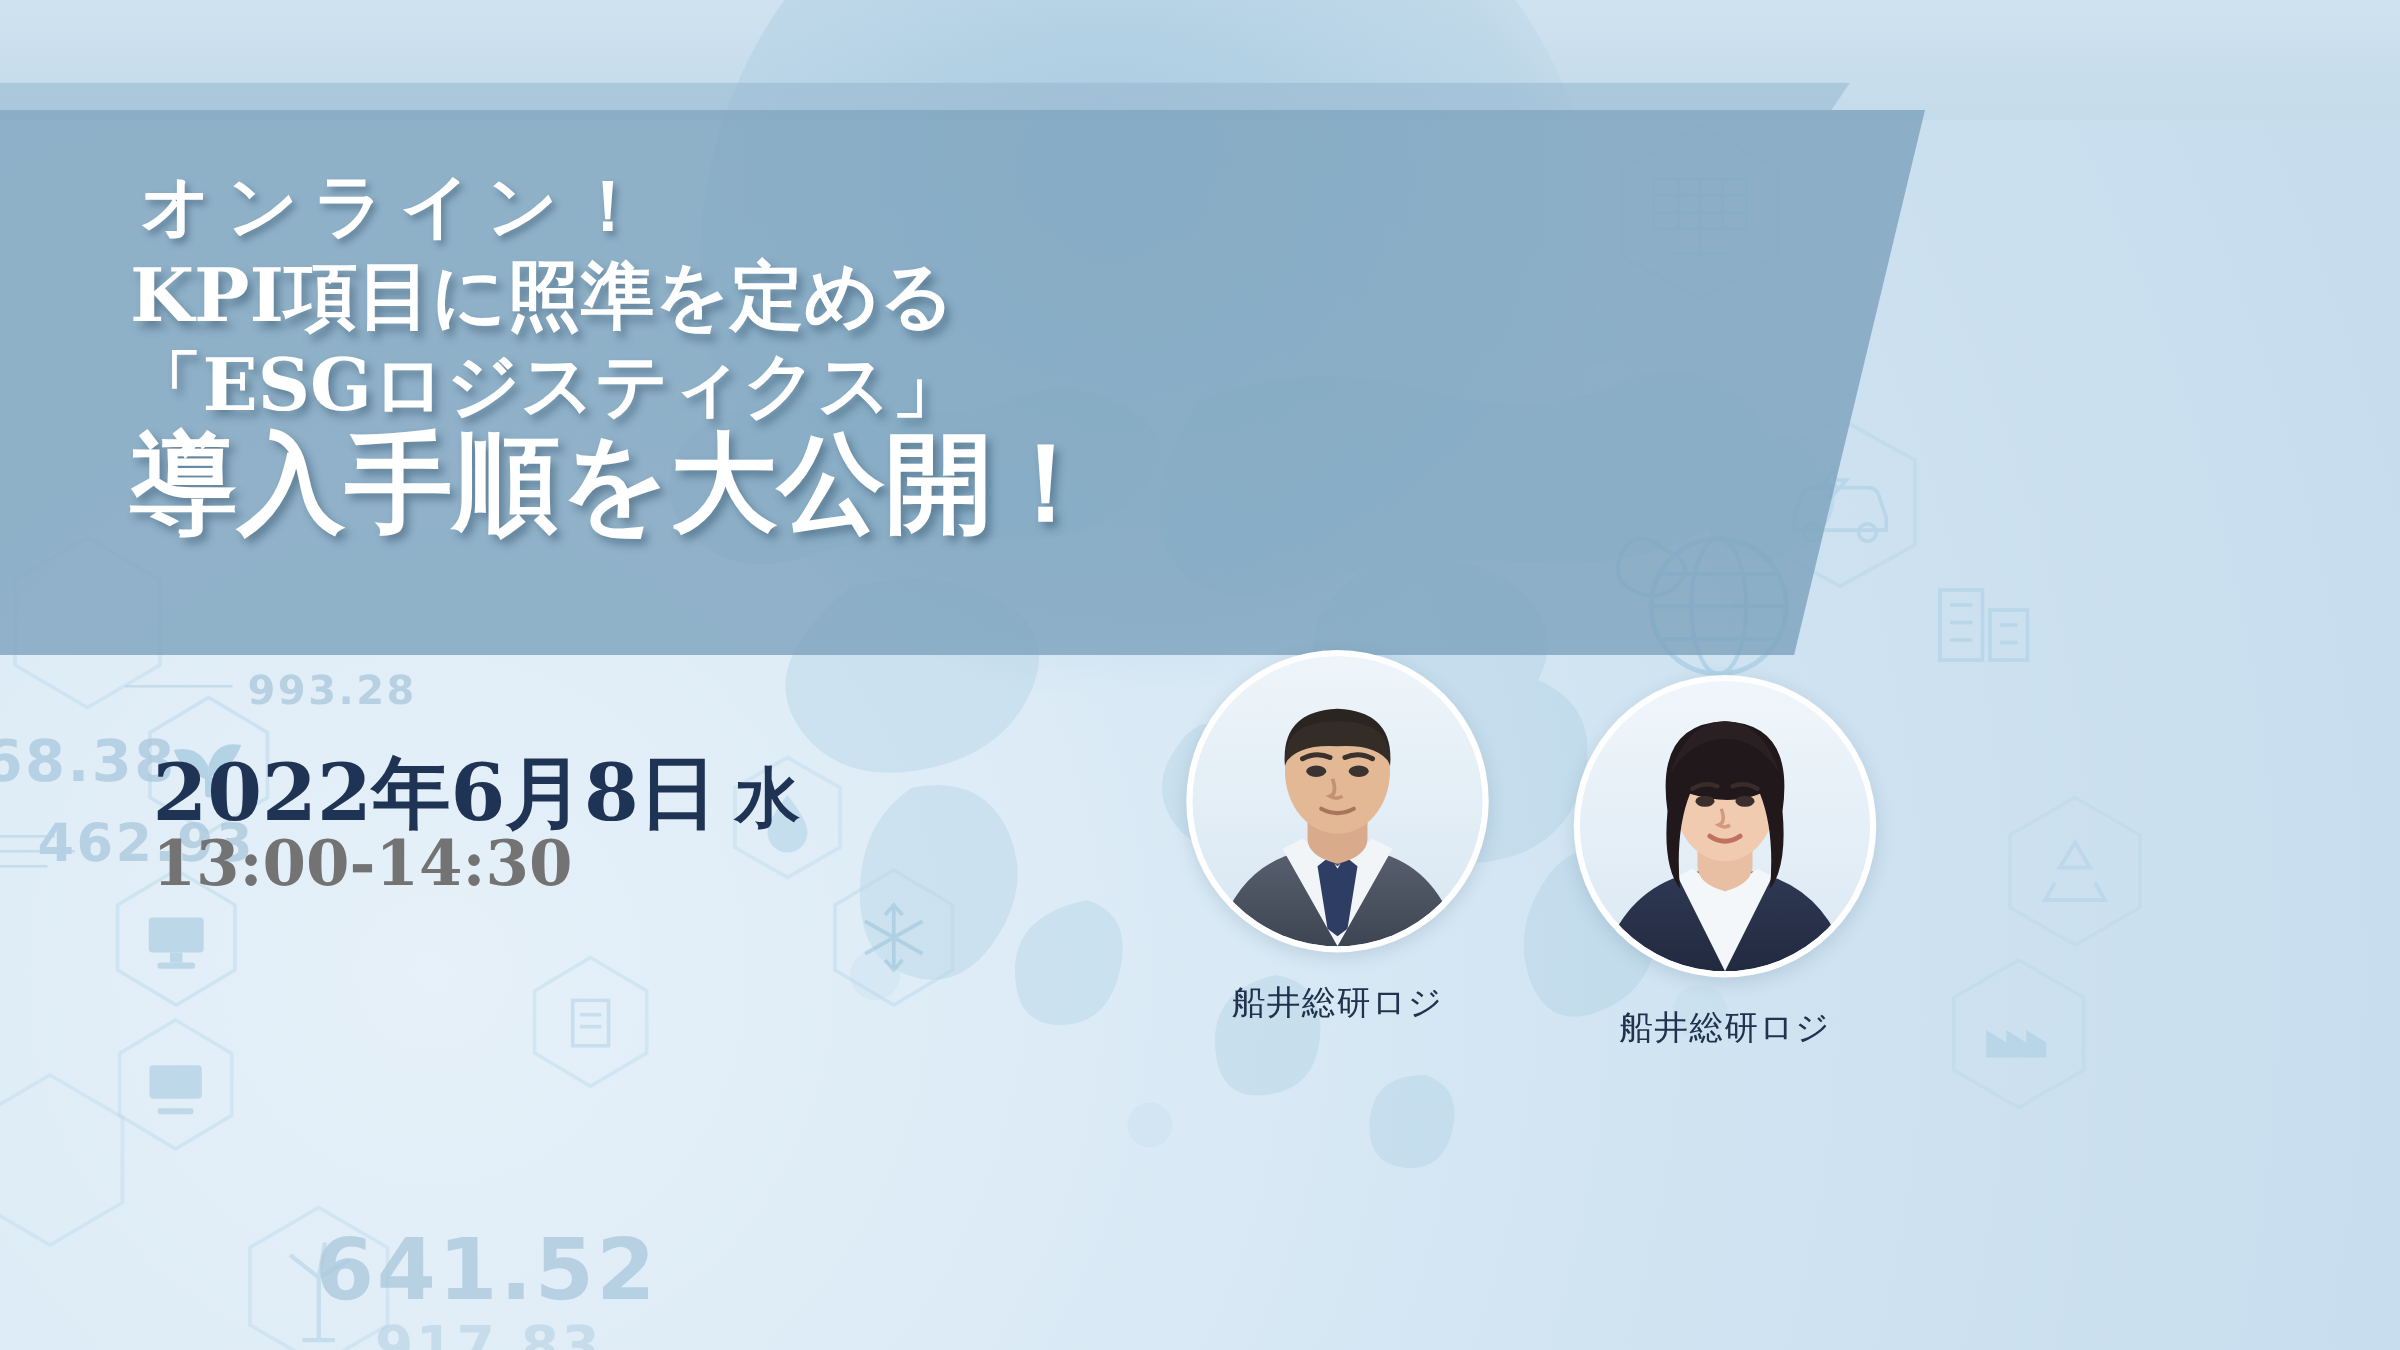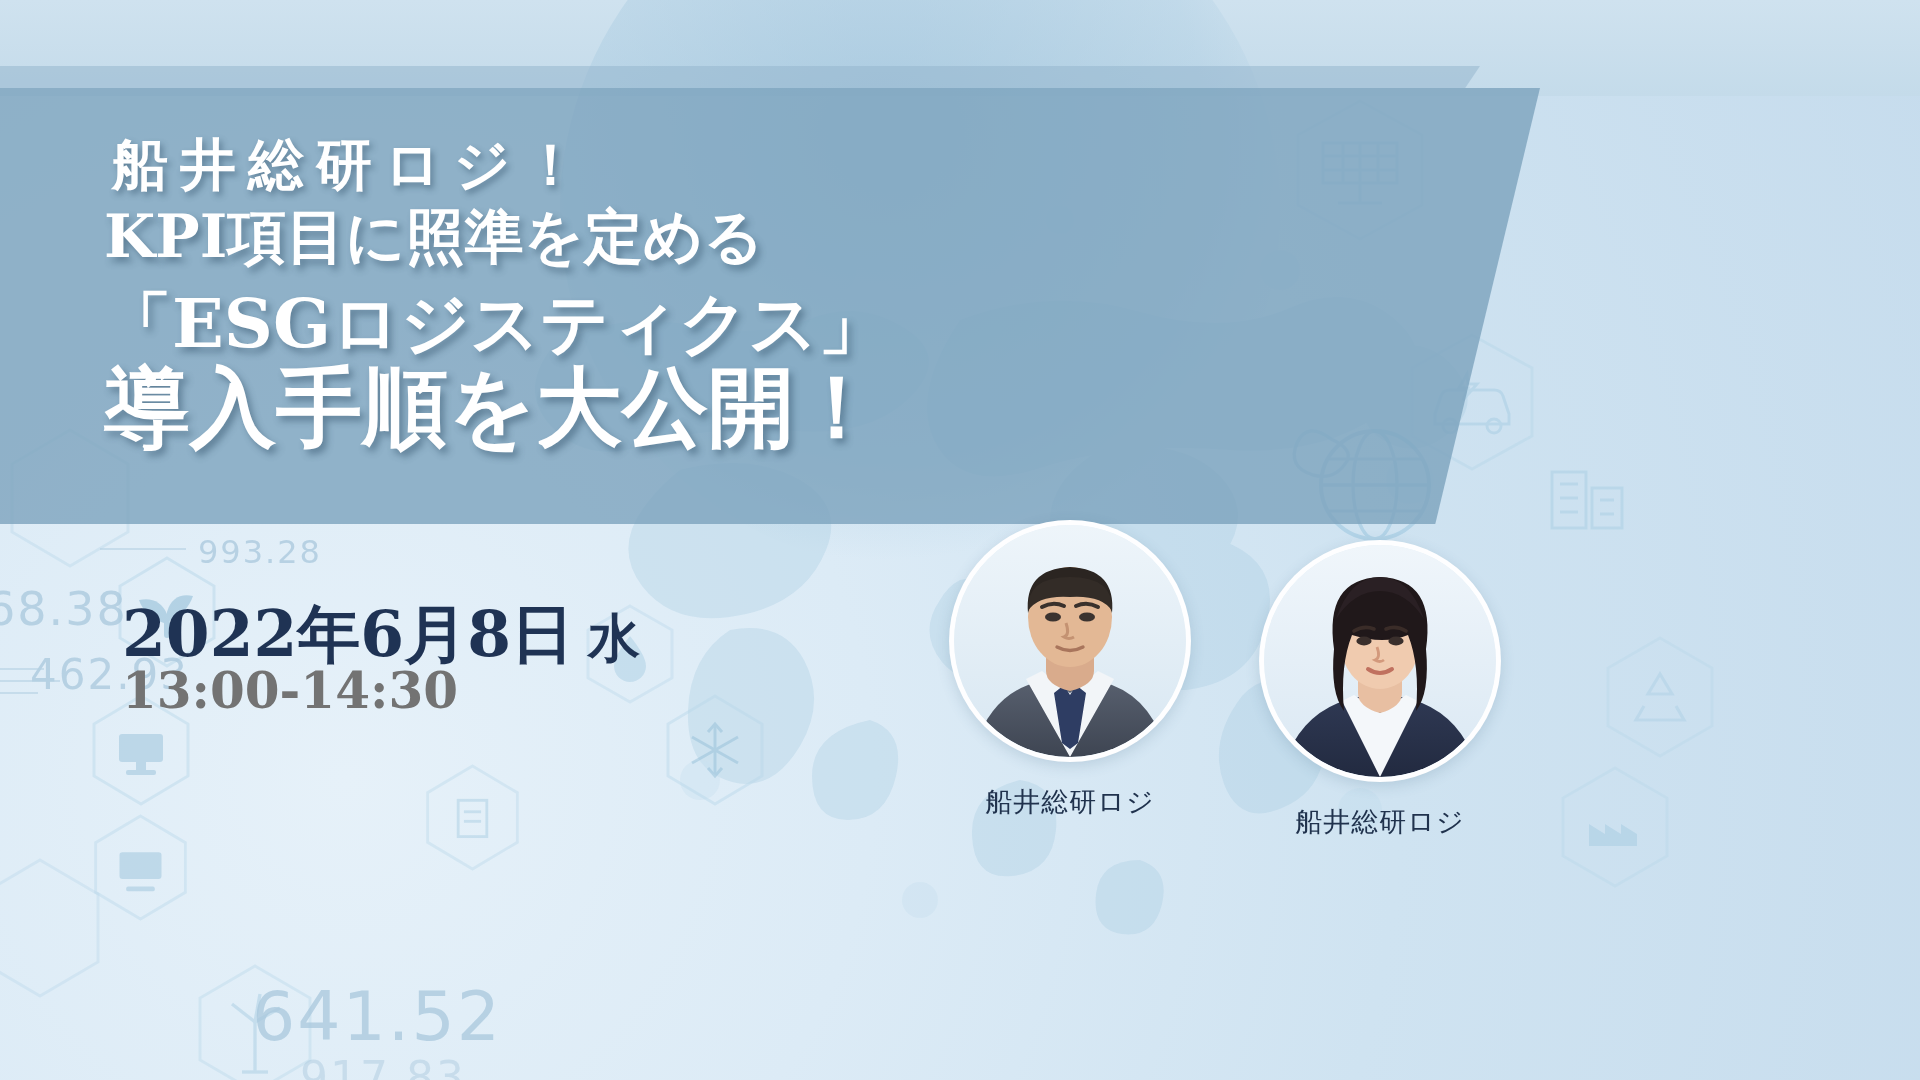--- a/index.html
+++ b/index.html
@@ -32,21 +32,21 @@
   }
 
   
   .hexicon{position:absolute;opacity:.5;}
   .hexicon svg{display:block;}
 
   
   .decnum{
     position:absolute;
     font-family:"DejaVu Sans",sans-serif;
-    color:#a9c8dd;opacity:.75;letter-spacing:2px;font-weight:400;
+    color:#a9c8dd;opacity:.75;letter-spacing:2px;font-weight:700;
     white-space:nowrap;
   }
   .decline{position:absolute;height:2px;background:#b4d0e2;opacity:.6;}
 
   
   .band-wrap{position:absolute;left:0;top:88px;width:1540px;height:436px;}
   .band{
     position:absolute;inset:0;
     background:rgba(124,163,189,.80);
     clip-path:polygon(0 0, 100% 0, 93.2% 100%, 0 100%);
@@ -65,21 +65,21 @@
     font-family:"DejaVu Serif",serif;
   }
   .title{
     position:absolute;left:104px;top:208px;
     color:#ffffff;font-weight:700;
     font-family:"DejaVu Serif",serif;
     text-shadow:4px 5px 7px rgba(40,70,95,.45);
     line-height:.99;
   }
   .title .line{display:block;font-size:59px;letter-spacing:0px;white-space:nowrap;}
-  .title .line.l2{font-size:68px;margin-top:24px;}
+  .title .line.l2{font-size:58px;margin-top:14px;}
   .title .line.l3{font-size:86px;margin-top:6px;}
 
   
   .datewrap{position:absolute;left:122px;top:578px;color:#1f3354;}
   .dateline{
     font-family:"DejaVu Serif",serif;
     font-weight:700;font-size:63px;line-height:1.03;white-space:nowrap;
     color:#1f3354;
     margin-top:24px;
   }
@@ -323,21 +323,21 @@
   <div class="decline" style="left:0px;top:680px;width:60px;"></div>
   <div class="decline" style="left:0px;top:692px;width:38px;"></div>
   <div class="decnum" style="left:252px;top:977px;font-size:68px;">641.52</div>
   <div class="decnum" style="left:300px;top:1052px;font-size:44px;opacity:.45;">917.83</div>
 
   <div class="band-wrap">
     <div class="band-top-strip"></div>
     <div class="band"></div>
   </div>
 
-  <div class="kicker">船井総研ロジ！</div>
+  <div class="kicker">オンライン！</div>
 
   <div class="title">
     <span class="line l1">KPI項目に照準を定める</span>
     <span class="line l2">「ESGロジスティクス」</span>
     <span class="line l3">導入手順を大公開！</span>
   </div>
 
   <div class="datewrap">
     <div class="dateline">
       <span>2022年6月8日</span><span class="dow">水</span>

